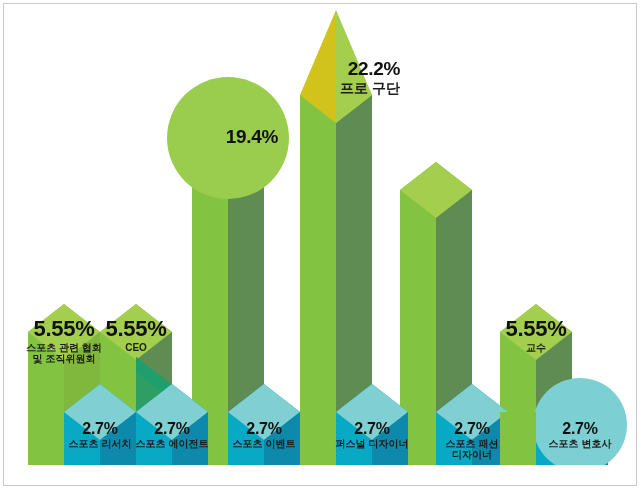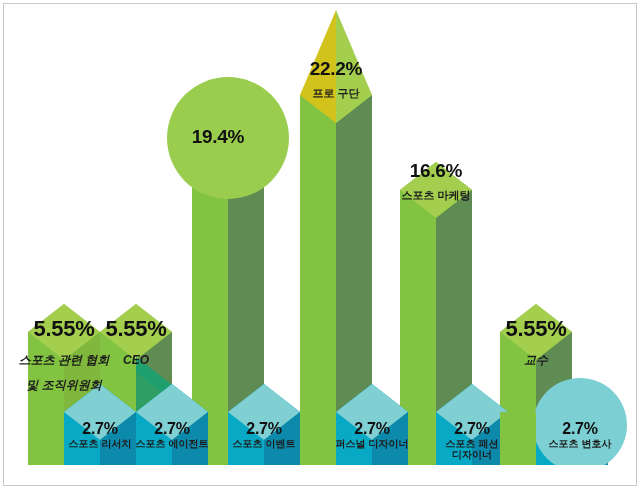--- a/index.html
+++ b/index.html
@@ -53,24 +53,24 @@
     letter-spacing:-0.3px;
     color:#111111;
   }
   .lbl .nm{
     display:block;
     font-weight:bold;
     color:#1c1c1c;
   }
   
   .tier-green .pct{ font-size:22px; }
-  .tier-green .nm{ font-size:12px; margin-top:12px;font-style:italic; }
+  .tier-green .nm{ font-size:10px; margin-top:0; }
   
   .tier-big .pct{ font-size:19px; }
-  .tier-big .nm{ font-size:11px; margin-top:8px;}
+  .tier-big .nm{ font-size:14px; margin-top:2px;}
   
   .tier-teal .pct{ font-size:16px; }
   .tier-teal .nm{ font-size:10px; margin-top:0; }
 </style>
 </head>
 <body>
 
 <div id="chart-root">
 
   <div class="frame"></div>
@@ -172,33 +172,29 @@
       <span class="pct">5.55%</span>
       <span class="nm">스포츠 관련 협회</span>
       <span class="nm">및 조직위원회</span>
     </div>
 
     <div class="lbl tier-green" style="left:96px; top:317px; width:80px;">
       <span class="pct">5.55%</span>
       <span class="nm">CEO</span>
     </div>
 
-    <div class="lbl tier-big" style="left:150px; top:126px; width:136px;">
+    <div class="lbl tier-big" style="left:184px; top:126px; width:136px;">
       <span class="pct">19.4%</span>
     </div>
 
-    <div class="lbl tier-big" style="left:280px; top:58px; width:112px;">
+    <div class="lbl tier-big" style="left:288px; top:58px; width:112px;text-align:right;">
       <span class="pct">22.2%</span>
       <span class="nm">프로 구단</span>
     </div>
 
-    <div class="lbl tier-big" style="left:382px; top:160px; width:108px;">
-      <span class="pct">16.6%</span>
-      <span class="nm">스포츠 마케팅</span>
-    </div>
 
     <div class="lbl tier-green" style="left:496px; top:317px; width:80px;">
       <span class="pct">5.55%</span>
       <span class="nm">교수</span>
     </div>
 
     <div class="lbl tier-teal" style="left:60px; top:420px; width:80px;">
       <span class="pct">2.7%</span>
       <span class="nm">스포츠 리서치</span>
     </div>

